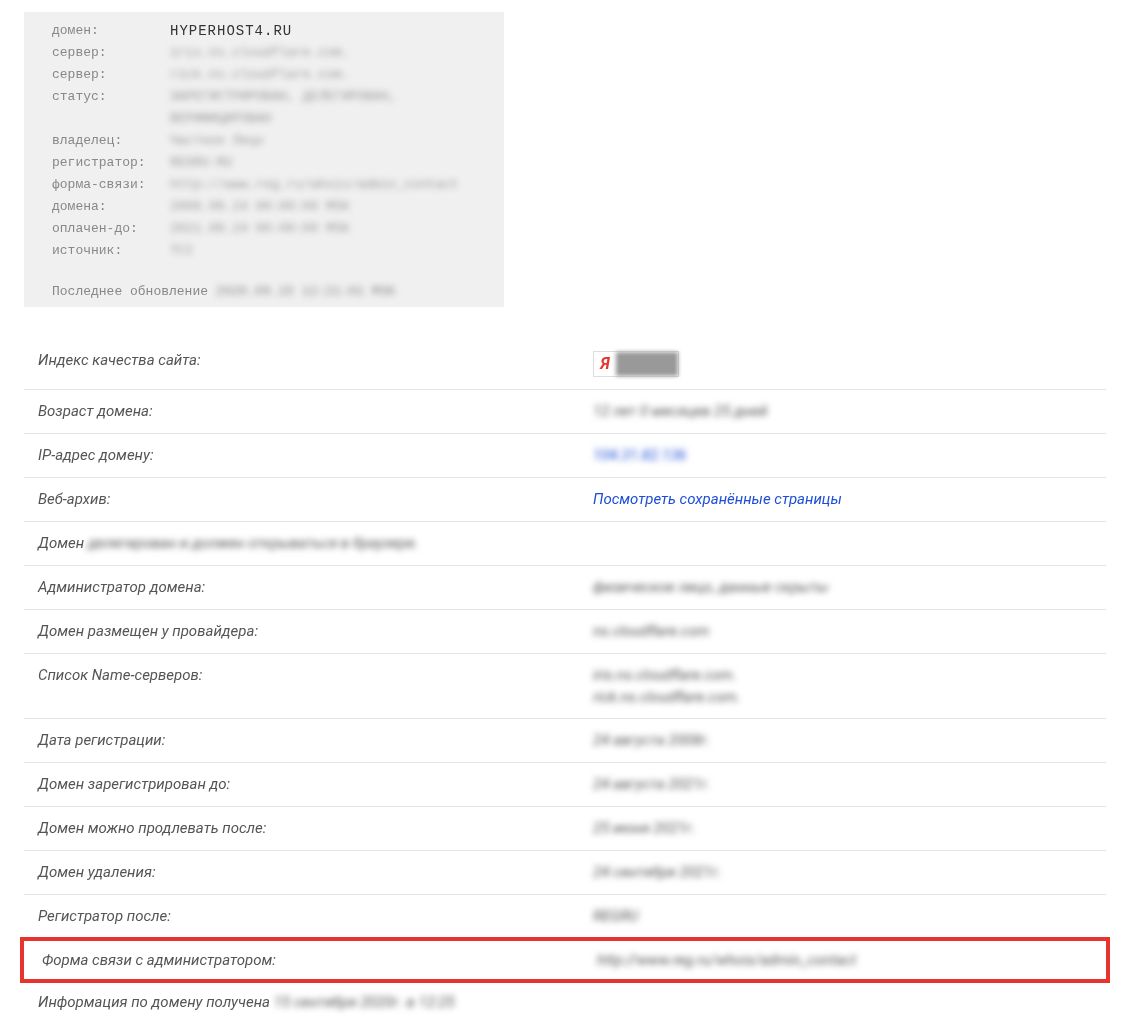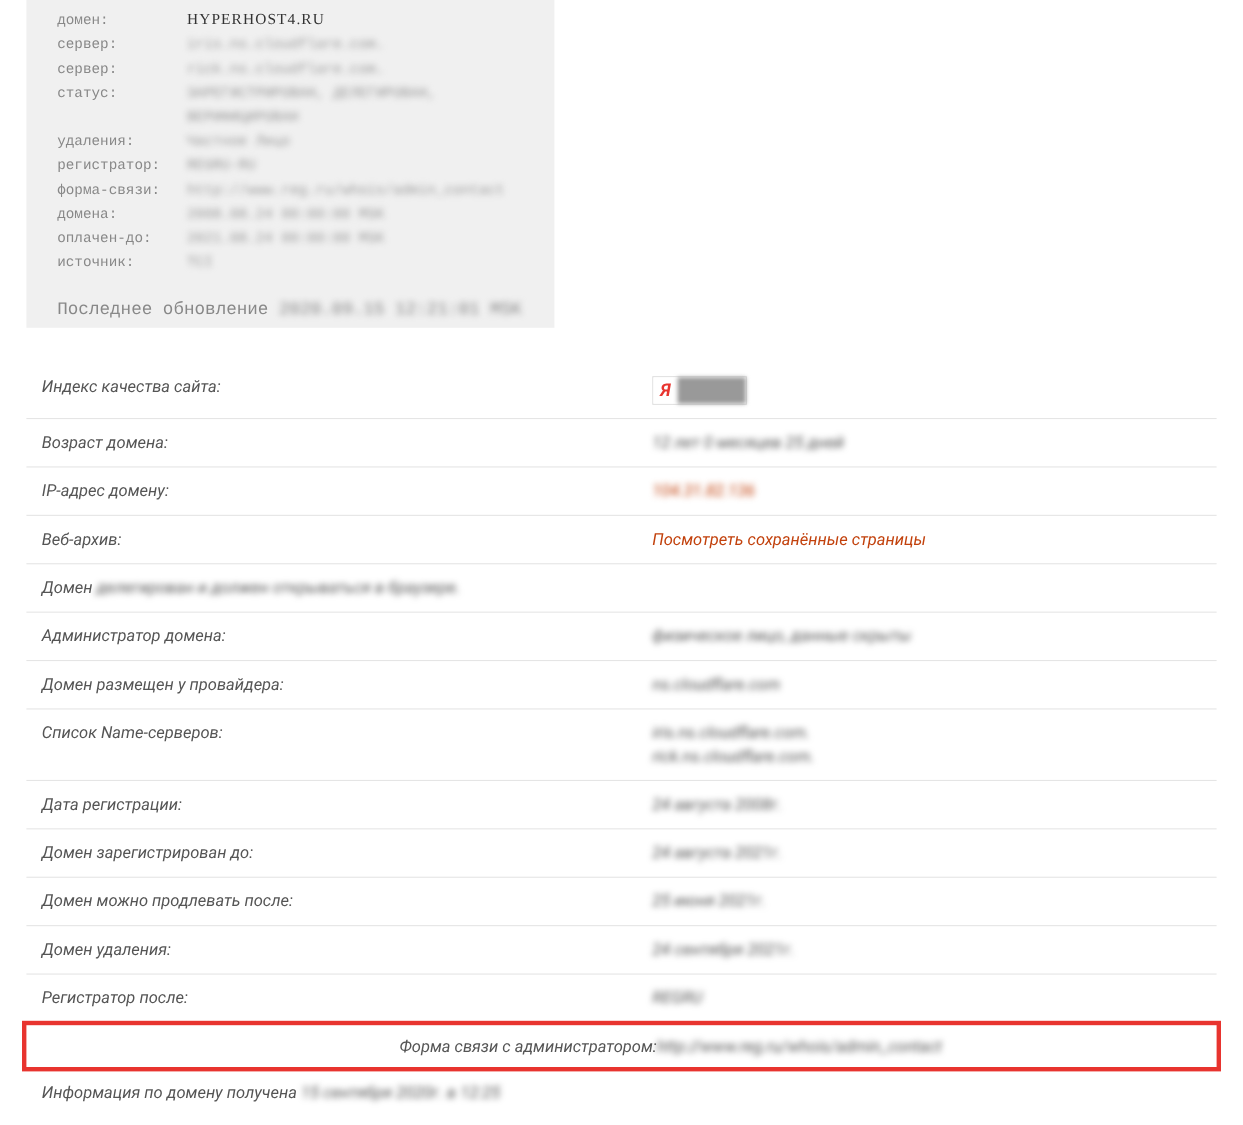--- a/index.html
+++ b/index.html
@@ -4,21 +4,21 @@
   <style>
     * { margin: 0; padding: 0; box-sizing: border-box; }
     body {
       font-family: -apple-system, BlinkMacSystemFont, "Segoe UI", Roboto, Arial, sans-serif;
       background: #ffffff;
       width: 1130px;
       color: #333;
     }
     .whois-block {
       background: #f0f0f0;
-      margin: 0 24px 32px 24px;
+      margin: 12px 24px 32px 24px;
       padding: 8px 28px;
       width: 480px;
     }
     .whois-row {
       display: flex;
       font-family: "Courier New", monospace;
       font-size: 13px;
       line-height: 22px;
       color: #888;
     }
@@ -26,63 +26,62 @@
       width: 118px;
       flex-shrink: 0;
     }
     .whois-value {
       color: #999;
       filter: blur(3px);
     }
     .whois-value.clear {
       filter: none;
       color: #333;
-      font-family: Liberation Serif, serif;
+      font-family: Liberation Mono, monospace;
       font-size: 14px;
       letter-spacing: 1px;
     }
     .whois-footer {
       margin-top: 22px;
       font-family: "Courier New", monospace;
-      font-size: 16px;
+      font-size: 13px;
       color: #888;
     }
     .whois-footer .blur {
       filter: blur(3px);
     }
     .info-table {
       margin: 0 24px;
     }
     .info-row {
       display: flex;
       border-bottom: 1px solid #e5e5e5;
       padding: 12px 14px;
       align-items: flex-start;
       min-height: 44px;
       font-style: italic;
     }
     .info-row.highlighted {
       border: 4px solid #e8342f;
       margin: -2px -4px;
       padding: 10px 18px;
-      text-align: right;
     }
     .info-label {
       width: 555px;
       flex-shrink: 0;
       font-size: 15px;
       color: #555;
     }
     .info-value {
       font-size: 15px;
       color: #555;
       filter: blur(3px);
     }
     .info-value.link {
-      color: #c2410c;
+      color: #1d4ed8;
       filter: none;
     }
     .info-value.link.blurred {
       filter: blur(3px);
     }
     .yandex-badge {
       display: inline-flex;
       align-items: center;
       border: 1px solid #ddd;
       height: 26px;
@@ -126,21 +125,21 @@
       </div>
       <div class="whois-row">
         <span class="whois-label">сервер:</span>
         <span class="whois-value">rick.ns.cloudflare.com.</span>
       </div>
       <div class="whois-row">
         <span class="whois-label">статус:</span>
         <span class="whois-value">ЗАРЕГИСТРИРОВАН, ДЕЛЕГИРОВАН, ВЕРИФИЦИРОВАН</span>
       </div>
       <div class="whois-row">
-        <span class="whois-label">удаления:</span>
+        <span class="whois-label">владелец:</span>
         <span class="whois-value">Частное Лицо</span>
       </div>
       <div class="whois-row">
         <span class="whois-label">регистратор:</span>
         <span class="whois-value">REGRU-RU</span>
       </div>
       <div class="whois-row">
         <span class="whois-label">форма-связи:</span>
         <span class="whois-value">http://www.reg.ru/whois/admin_contact</span>
       </div>

